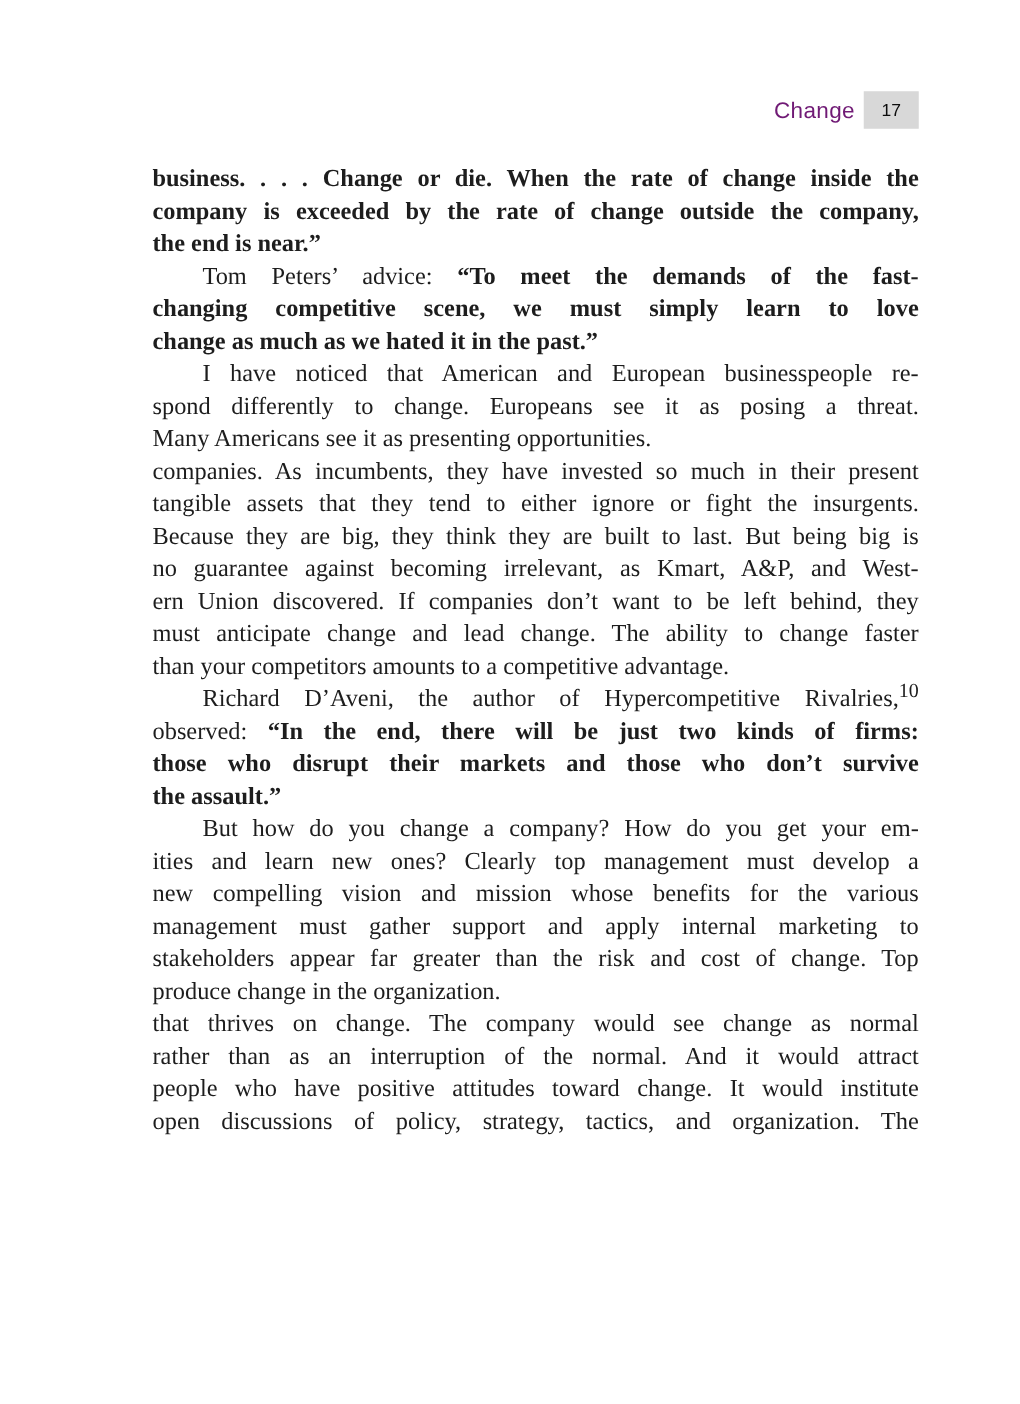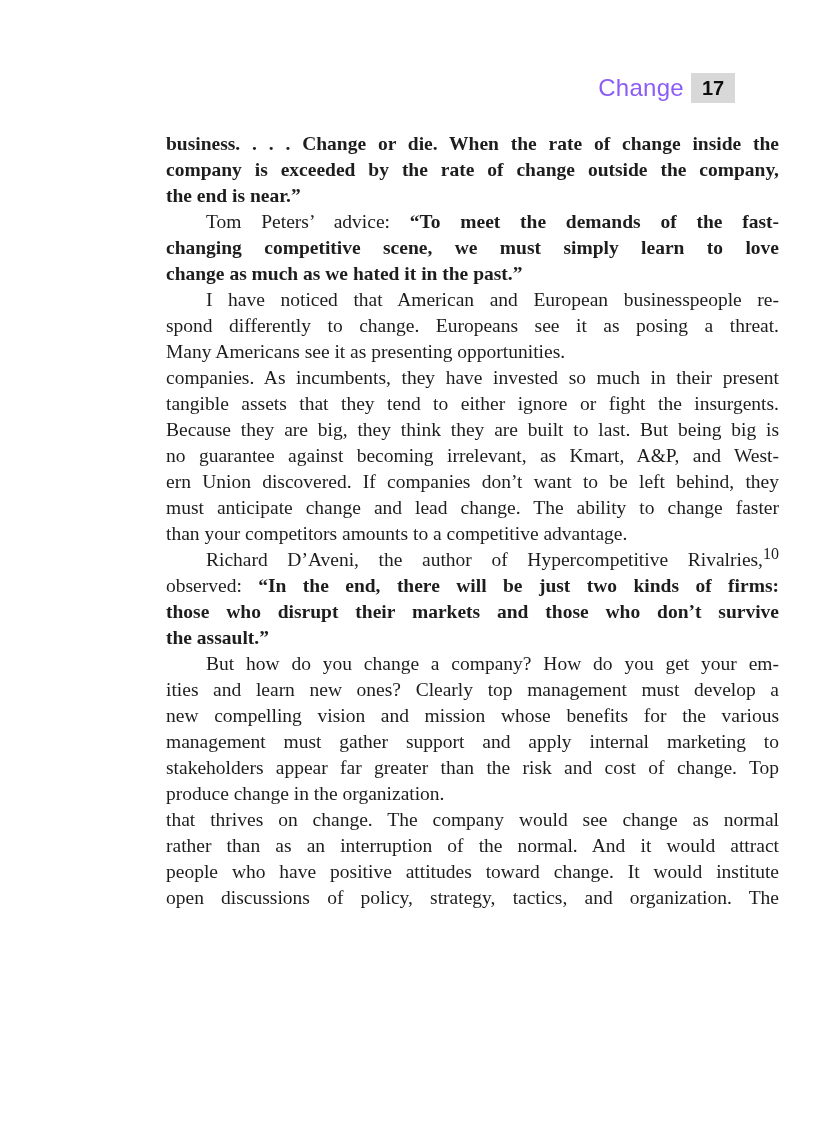--- a/index.html
+++ b/index.html
@@ -21,45 +21,44 @@
     left: 122px;
     width: 613px;
     height: 30px;
     display: flex;
     justify-content: flex-end;
     align-items: center;
     gap: 7px;
     font-family: "Liberation Sans", sans-serif;
   }
   .chapter-title {
-    font-size: 24px;
-    color: #8b5cf6;
+    font-size: 18px;
+    color: #701a75;
     letter-spacing: 0.3px;
   }
   .page-number-badge {
     width: 44px;
     height: 30px;
     display: flex;
     align-items: center;
     justify-content: center;
     background: #d8d8d8;
   }
   .page-number-badge span {
-    font-size: 20px;
-    font-weight: 700;
+    font-size: 14px;
+    font-weight: 400;
     color: #0d0d0d;
   }
   .body-text {
     position: absolute;
     top: 131px;
     left: 122px;
     width: 613px;
     font-size: 19.5px;
     color: #1d1d1d;
-    margin-left: 44px;
   }
   .para { margin: 0; }
   .line {
     line-height: 26px;
     height: 26px;
     text-align: justify;
     text-align-last: justify;
     white-space: normal;
   }
   .line.flush {

